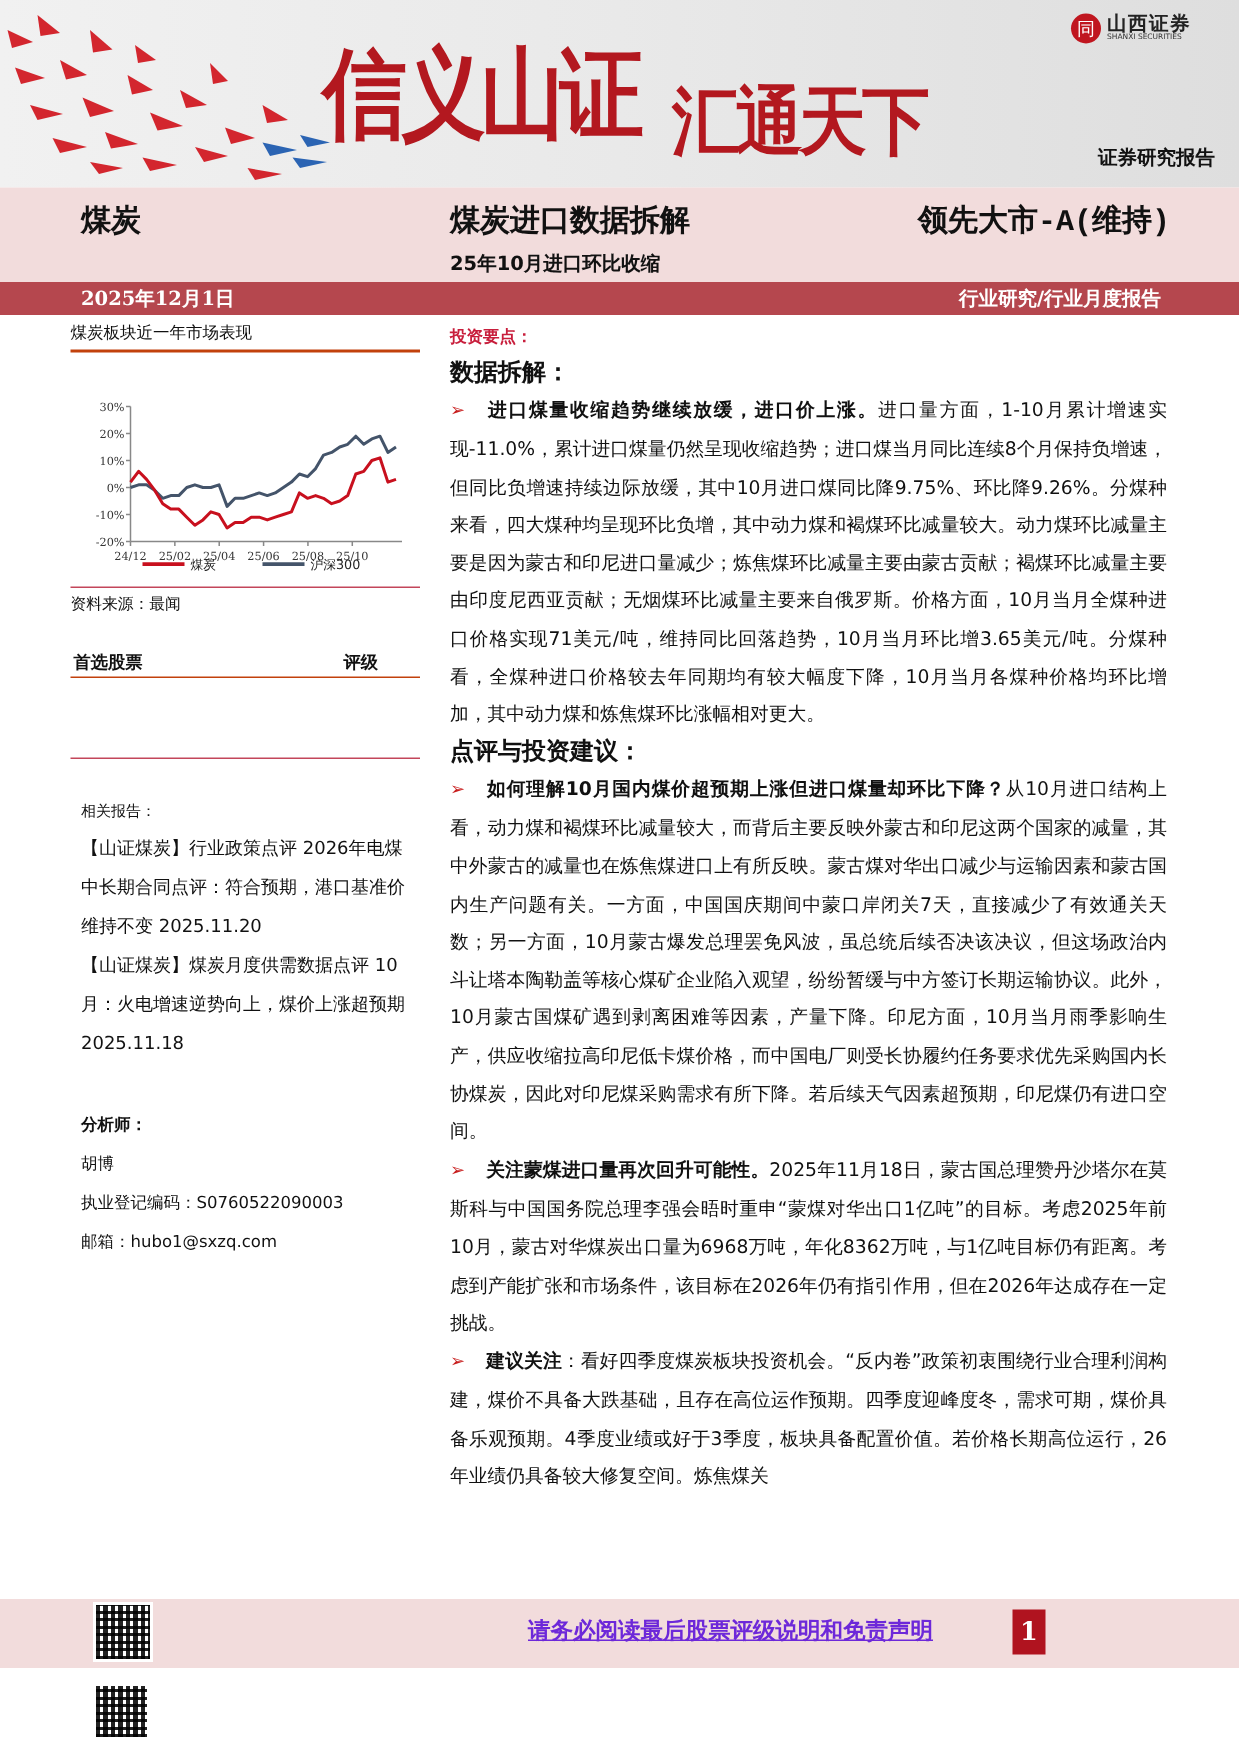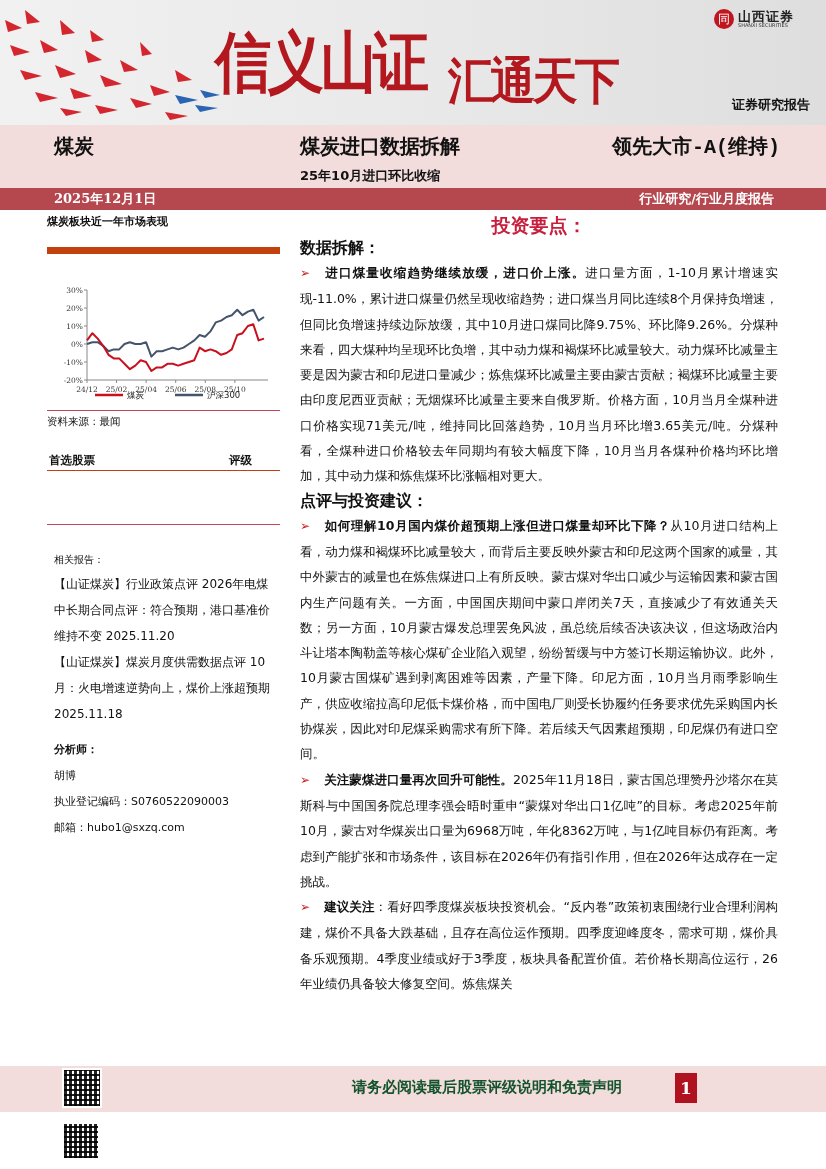--- a/index.html
+++ b/index.html
@@ -24,47 +24,47 @@
   .sector { position:absolute; left:54px; top:8px; font-size:20px; font-weight:bold; font-family:"DejaVu Sans",sans-serif; }
   .main-title { position:absolute; left:300px; top:8px; font-size:20px; font-weight:bold; font-family:"DejaVu Sans",sans-serif; }
   .rating { position:absolute; left:612px; top:8px; font-size:20px; font-weight:bold; font-family:Liberation Mono, monospace; }
   .subtitle { position:absolute; left:300px; top:42px; font-size:13px; font-weight:bold; font-family:"DejaVu Sans",sans-serif; }
 
   .datebar { position:absolute; left:0; top:188px; width:826px; height:22px; background:#b5474e; }
   .date { position:absolute; left:54px; top:2px; color:#fff; font-size:13px; font-weight:bold; }
   .category { position:absolute; right:52px; top:2px; color:#fff; font-size:13px; font-weight:bold; font-family:"DejaVu Sans",sans-serif; }
 
   .side { position:absolute; left:47px; top:214px; width:233px; font-family:"DejaVu Sans",sans-serif; }
-  .side-h { font-size:11px; font-weight:bold; border-bottom:7px solid #c2410c; padding-bottom:18px; }
+  .side-h { font-size:11px; font-weight:normal; border-bottom:2px solid #c2410c; padding-bottom:4px; }
   .chart-wrap { position:relative; height:150px; }
   .source { font-size:10.5px; margin-top:6px; border-top:1px solid #c3465a; padding-top:4px; }
   .pick-head { margin-top:24px; display:flex; justify-content:space-between; font-size:11.5px; font-weight:bold;
                border-bottom:1px solid #c2410c; padding:0 28px 2px 2px; }
   .pick-body { height:54px; border-bottom:1px solid #c3465a; }
   .related { margin-top:28px; padding-left:7px; }
   .related-h { font-size:10px; margin-bottom:4px; }
   .related-item { font-size:12px; line-height:26px; font-family:"DejaVu Sans",sans-serif; }
   .analyst { position:absolute; left:54px; top:737px; font-family:"DejaVu Sans",sans-serif; font-size:11px; }
   .analyst div { line-height:26px; }
   .analyst .ah { font-weight:bold; }
 
   .main { position:absolute; left:300px; top:214px; width:478px; font-family:"DejaVu Sans",sans-serif; font-size:12.5px; }
-  .kp-h { color:#c81e3c; font-weight:bold; font-size:19px; line-height:22px;text-align:center; }
+  .kp-h { color:#c81e3c; font-weight:bold; font-size:11px; line-height:22px; }
   .sec-h { font-weight:bold; font-size:16px; line-height:24px; }
   .para { line-height:25.3px; text-align:justify; }
   .bullet { color:#c81e1e; font-size:12px; margin-right:14px; }
   .lead { font-weight:bold; }
 
   .footer { position:absolute; left:0; top:1066px; width:826px; height:46px; background:#f2dcdc; }
   .qr { position:absolute; width:40px; height:40px; background:
         repeating-linear-gradient(90deg,#222 0 3px,#fff 3px 5px),
         repeating-linear-gradient(0deg,#222 0 2px,#fff 2px 5px); background-blend-mode:multiply; border:2px solid #fff; }
   .qr1 { left:62px; top:1068px; }
   .qr2 { left:62px; top:1122px; width:38px; height:38px; }
-  .disclaimer { position:absolute; left:352px; top:1078px; color:#14532d; font-size:15px; font-weight:bold; font-family:"DejaVu Serif",serif; }
+  .disclaimer { position:absolute; left:352px; top:1078px; color:#6d28d9; font-size:15px; font-weight:bold; font-family:"DejaVu Serif",serif;text-decoration:underline; }
   .pagenum { position:absolute; left:675px; top:1073px; width:22px; height:30px; background:#b0131f; color:#fff;
              font-size:17px; display:flex; align-items:center; justify-content:center; font-weight:bold; }
 </style>
 </head>
 <body>
 
 <div class="banner">
   <svg class="birds" viewBox="0 0 240 125">
     <g fill="#d3262e">
       <polygon points="5,20 22,28 8,32"></polygon>

